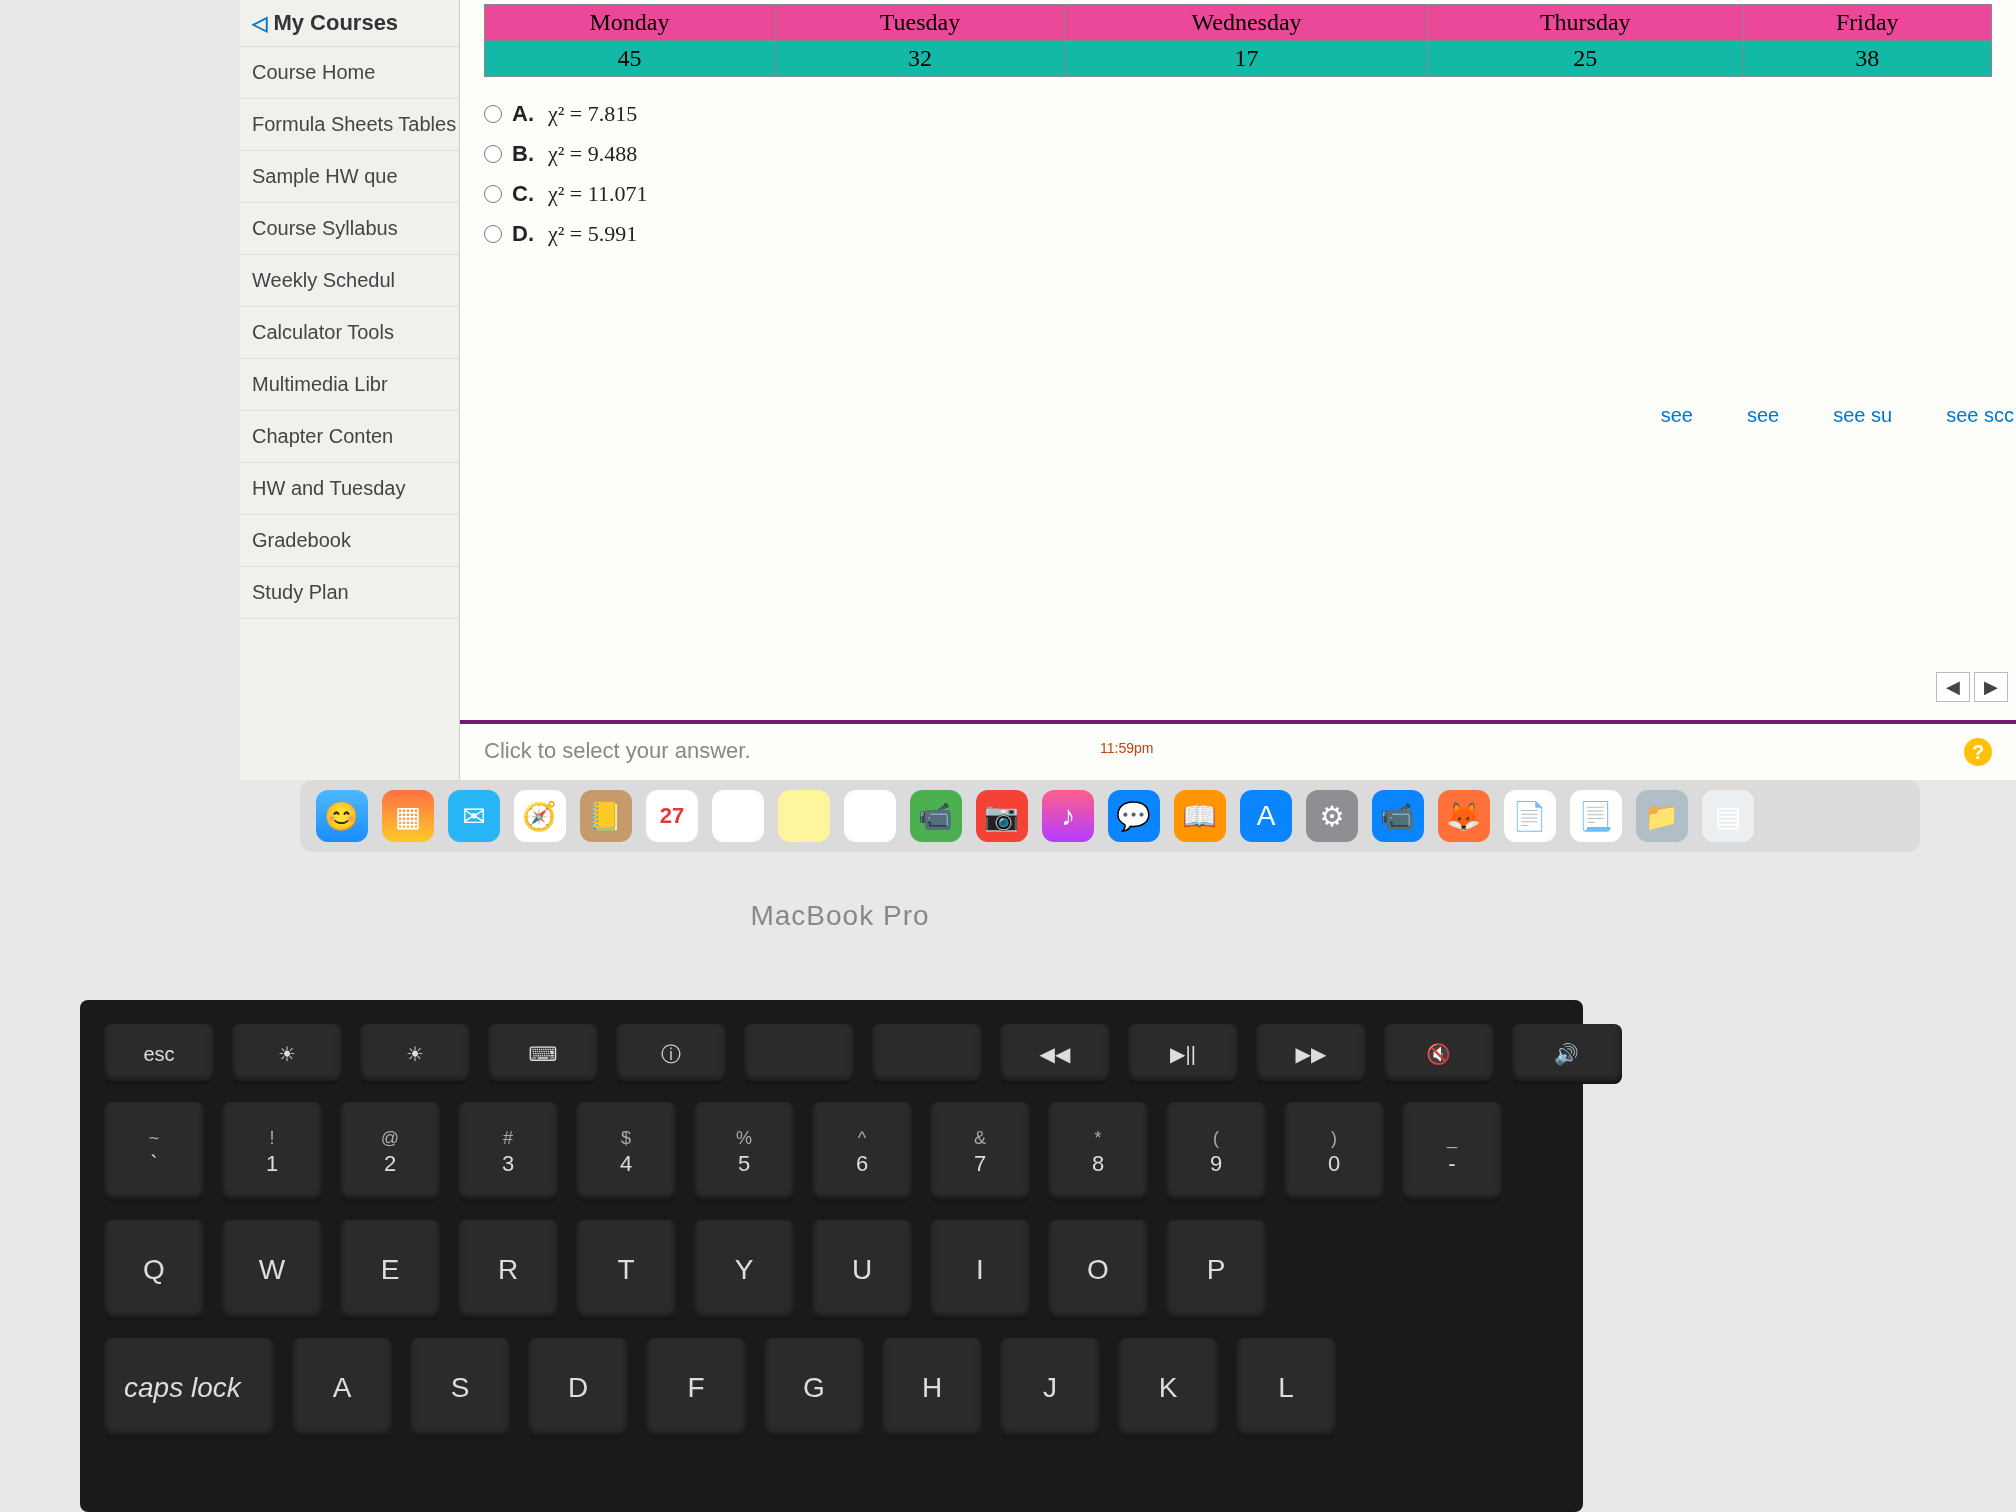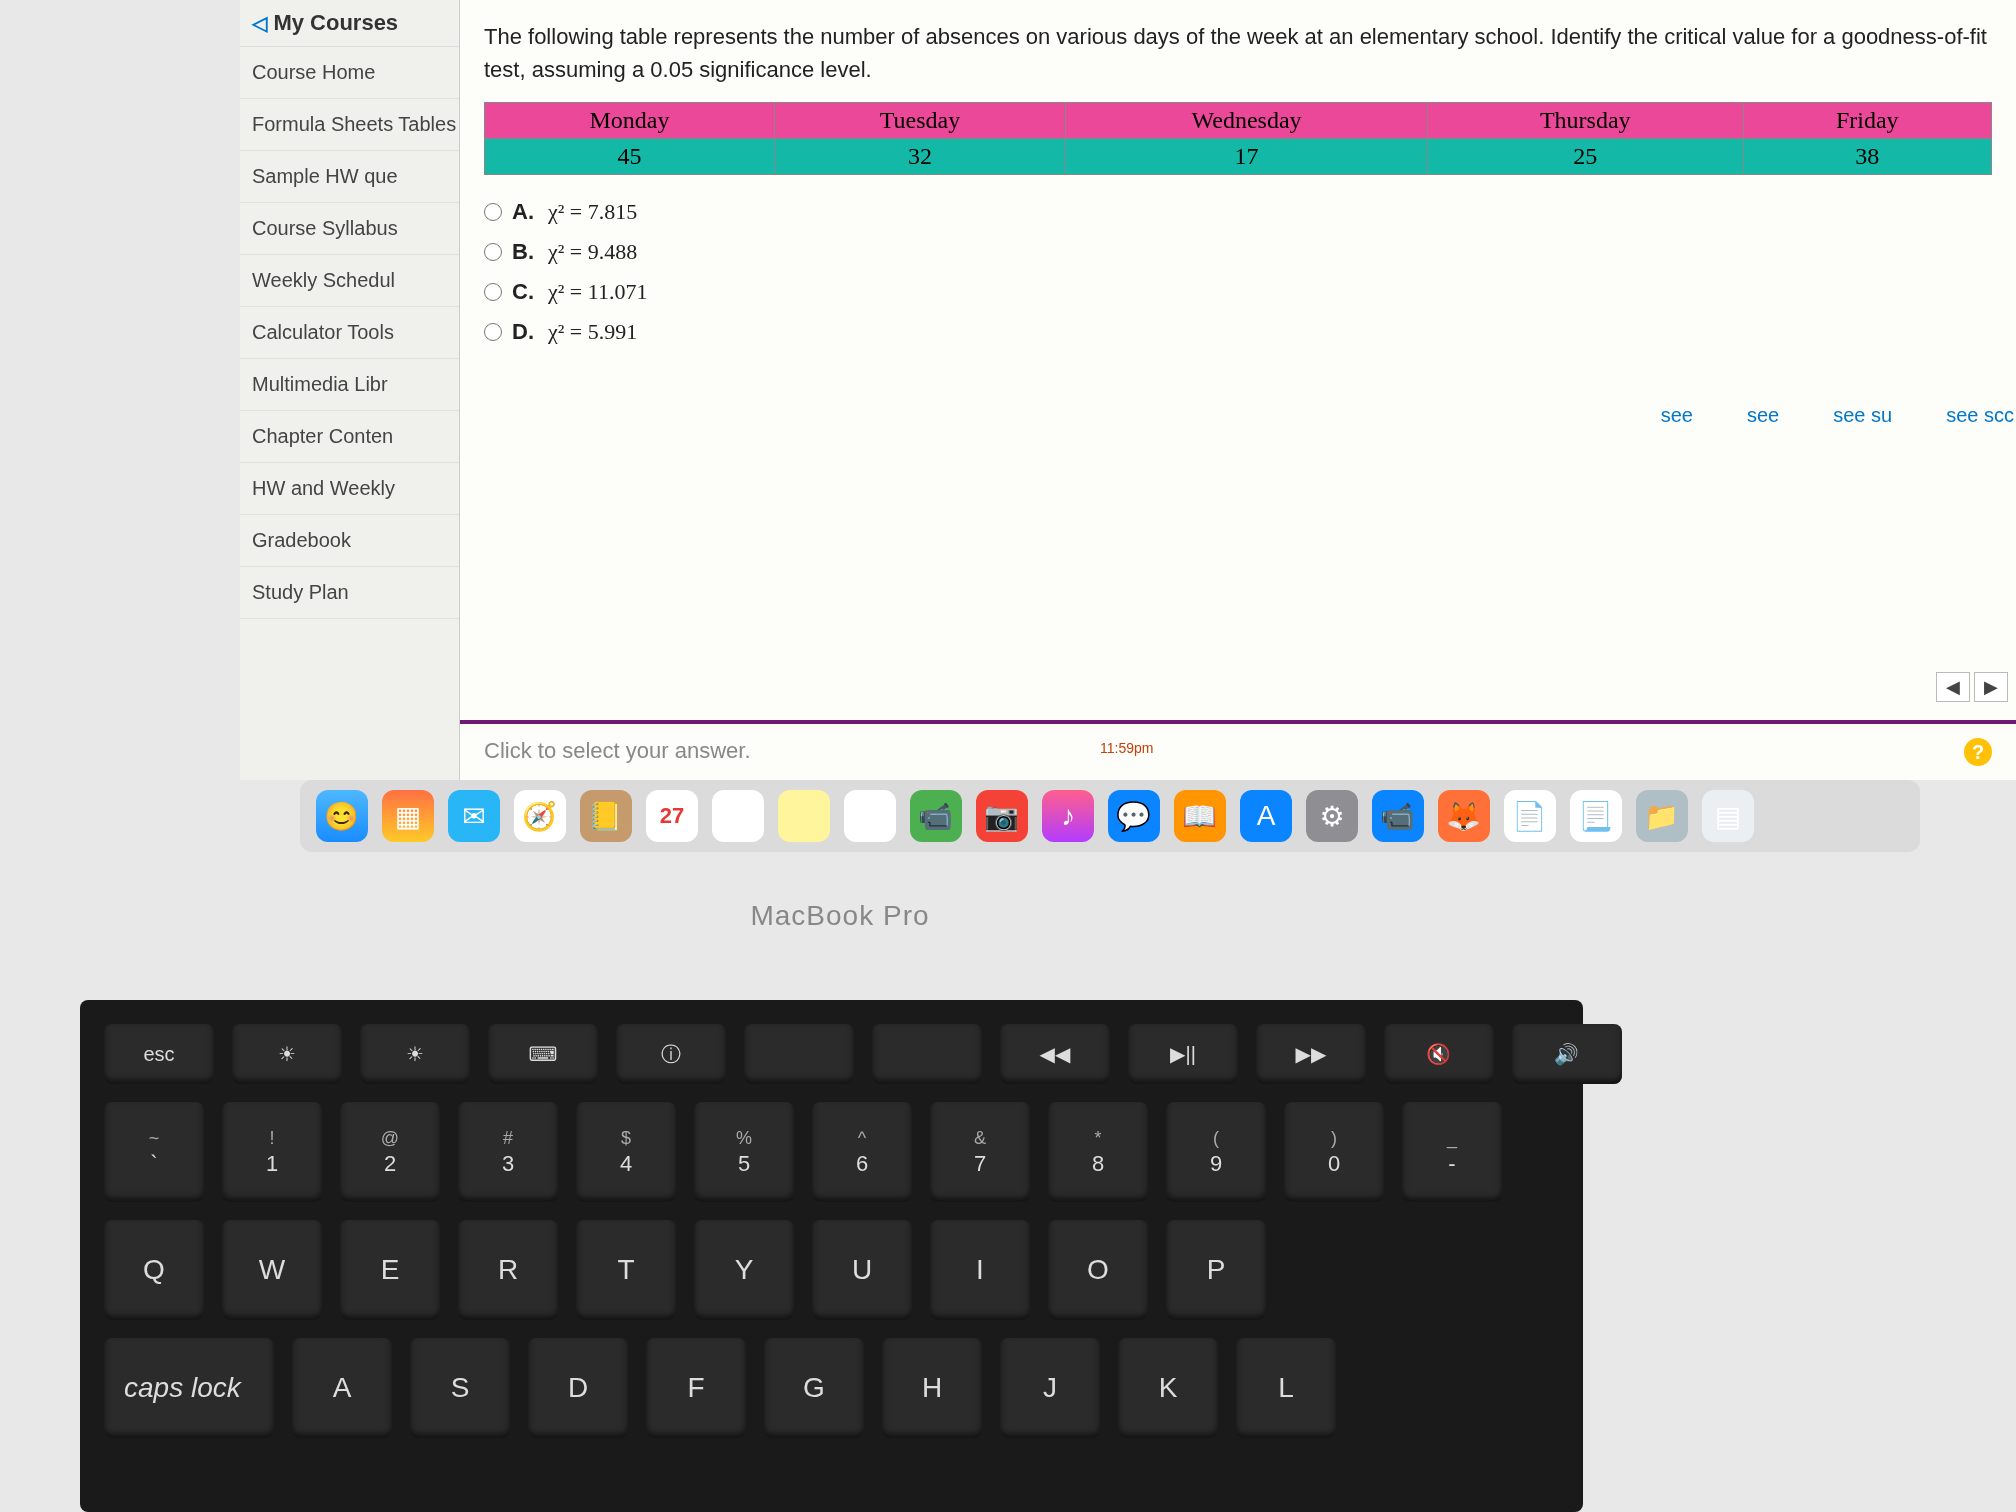--- a/index.html
+++ b/index.html
@@ -247,27 +247,26 @@
       <span>My Courses</span>
     </div>
     <div class="sidebar-item">Course Home</div>
     <div class="sidebar-item">Formula Sheets Tables</div>
     <div class="sidebar-item">Sample HW que</div>
     <div class="sidebar-item">Course Syllabus</div>
     <div class="sidebar-item">Weekly Schedul</div>
     <div class="sidebar-item">Calculator Tools</div>
     <div class="sidebar-item">Multimedia Libr</div>
     <div class="sidebar-item">Chapter Conten</div>
-    <div class="sidebar-item">HW and Weekly</div>
+    <div class="sidebar-item">HW and Tuesday</div>
     <div class="sidebar-item">Gradebook</div>
     <div class="sidebar-item">Study Plan</div>
   </div>
 
   <div class="main">
-    <div class="question">The following table represents the number of absences on various days of the week at an elementary school. Identify the critical value for a goodness-of-fit test, assuming a 0.05 significance level.</div>
 
     <table class="data-table">
       <thead>
         <tr>
           <th>Monday</th>
           <th>Tuesday</th>
           <th>Wednesday</th>
           <th>Thursday</th>
           <th>Friday</th>
         </tr>

